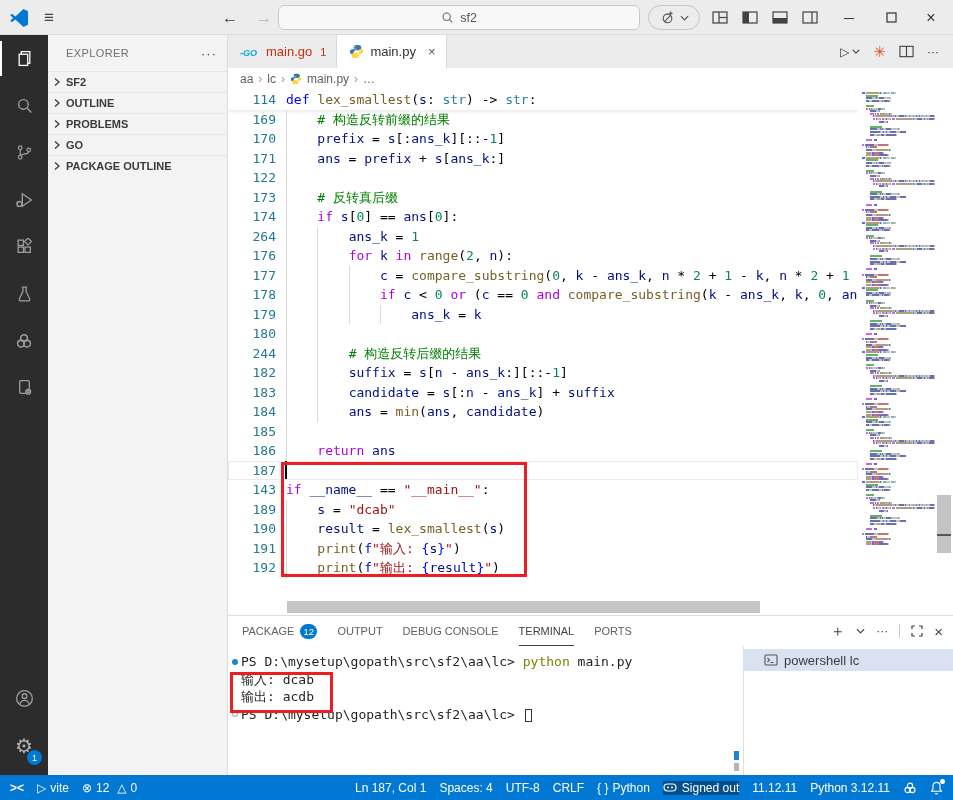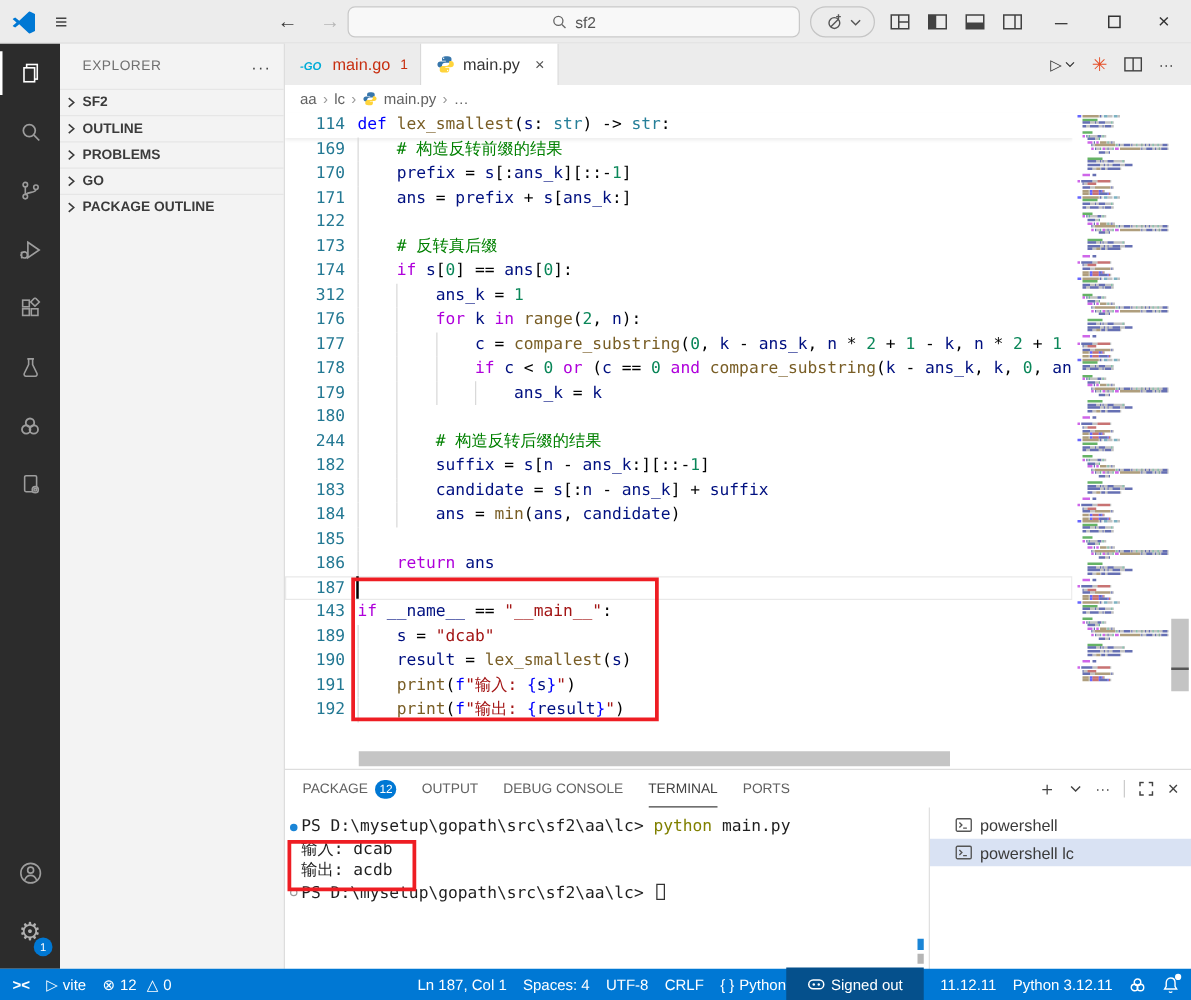--- a/index.html
+++ b/index.html
@@ -89,21 +89,21 @@
   .term-ruler-gray{position:absolute;right:4px;top:117px;width:5px;height:8px;background:#b5b5b5;}
   .term-list{width:209px;padding-top:3px;}
   .tl-row{height:22px;display:flex;align-items:center;gap:6px;padding-left:20px;font-size:13px;color:#3b3b3b;}
   .tl-row.selected{background:#d9e2f3;}
 
   
   .statusbar{position:absolute;left:0;top:775px;width:953px;height:25px;background:#0078d4;color:#fff;display:flex;align-items:center;padding:0 10px;font-size:12px;}
   .sb-item{display:flex;align-items:center;gap:4px;margin-right:13px;white-space:nowrap;}
   .sb-right{margin-left:auto;display:flex;align-items:center;}
   .sb-right .sb-item{margin-right:0;margin-left:13px;}
-  .sb-dark{background:#05508c;height:27px;padding:0 17px;display:flex;align-items:center;gap:5px;}
+  .sb-dark{background:#05508c;height:14px;padding:0 0;margin-left:13px;display:flex;align-items:center;gap:5px;}
   .bell-wrap{position:relative;}
   .bell-dot{position:absolute;right:-2px;top:-2px;width:5px;height:5px;border-radius:50%;background:#fff;}
 </style>
 </head>
 <body>
 
 <div class="titlebar">
   <span class="abs vscode-logo">
     <svg width="18" height="18" viewBox="0 0 100 100">
         <path fill="#0078d4" d="M75 0 30 42 12 28 0 34l18 16L0 66l12 6 18-14 45 42 25-12V12Z"></path>
@@ -321,21 +321,21 @@
 
   <div class="code-area">
     <div class="code-lines" id="code-lines">
         <div class="code-row sticky"><span class="ln">114</span><span class="code-text"><span style="color: rgb(0, 0, 255);">def</span><span style="color: rgb(0, 0, 0);"> </span><span style="color: rgb(121, 94, 38);">lex_smallest</span><span style="color: rgb(0, 0, 0);">(</span><span style="color: rgb(0, 16, 128);">s</span><span style="color: rgb(0, 0, 0);">:</span><span style="color: rgb(0, 0, 0);"> </span><span style="color: rgb(38, 127, 153);">str</span><span style="color: rgb(0, 0, 0);">) </span><span style="color: rgb(0, 0, 0);">-&gt;</span><span style="color: rgb(0, 0, 0);"> </span><span style="color: rgb(38, 127, 153);">str</span><span style="color: rgb(0, 0, 0);">:</span></span></div>
         <div class="code-row"><i class="guide" style="left: 58px;"></i><span class="ln">169</span><span class="code-text">    <span style="color: rgb(0, 128, 0);"># 构造反转前缀的结果</span></span></div>
         <div class="code-row"><i class="guide" style="left: 58px;"></i><span class="ln">170</span><span class="code-text">    <span style="color: rgb(0, 16, 128);">prefix</span><span style="color: rgb(0, 0, 0);"> = </span><span style="color: rgb(0, 16, 128);">s</span><span style="color: rgb(0, 0, 0);">[:</span><span style="color: rgb(0, 16, 128);">ans_k</span><span style="color: rgb(0, 0, 0);">][::-</span><span style="color: rgb(9, 134, 88);">1</span><span style="color: rgb(0, 0, 0);">]</span></span></div>
         <div class="code-row"><i class="guide" style="left: 58px;"></i><span class="ln">171</span><span class="code-text">    <span style="color: rgb(0, 16, 128);">ans</span><span style="color: rgb(0, 0, 0);"> = </span><span style="color: rgb(0, 16, 128);">prefix</span><span style="color: rgb(0, 0, 0);"> + </span><span style="color: rgb(0, 16, 128);">s</span><span style="color: rgb(0, 0, 0);">[</span><span style="color: rgb(0, 16, 128);">ans_k</span><span style="color: rgb(0, 0, 0);">:]</span></span></div>
         <div class="code-row"><i class="guide" style="left: 58px;"></i><span class="ln">122</span><span class="code-text"></span></div>
         <div class="code-row"><i class="guide" style="left: 58px;"></i><span class="ln">173</span><span class="code-text">    <span style="color: rgb(0, 128, 0);"># 反转真后缀</span></span></div>
         <div class="code-row"><i class="guide" style="left: 58px;"></i><span class="ln">174</span><span class="code-text">    <span style="color: rgb(175, 0, 219);">if</span><span style="color: rgb(0, 0, 0);"> </span><span style="color: rgb(0, 16, 128);">s</span><span style="color: rgb(0, 0, 0);">[</span><span style="color: rgb(9, 134, 88);">0</span><span style="color: rgb(0, 0, 0);">] == </span><span style="color: rgb(0, 16, 128);">ans</span><span style="color: rgb(0, 0, 0);">[</span><span style="color: rgb(9, 134, 88);">0</span><span style="color: rgb(0, 0, 0);">]:</span></span></div>
-        <div class="code-row"><i class="guide" style="left: 58px;"></i><i class="guide" style="left: 89.32px;"></i><span class="ln">312</span><span class="code-text">        <span style="color: rgb(0, 16, 128);">ans_k</span><span style="color: rgb(0, 0, 0);"> = </span><span style="color: rgb(9, 134, 88);">1</span></span></div>
+        <div class="code-row"><i class="guide" style="left: 58px;"></i><i class="guide" style="left: 89.32px;"></i><span class="ln">264</span><span class="code-text">        <span style="color: rgb(0, 16, 128);">ans_k</span><span style="color: rgb(0, 0, 0);"> = </span><span style="color: rgb(9, 134, 88);">1</span></span></div>
         <div class="code-row"><i class="guide" style="left: 58px;"></i><i class="guide" style="left: 89.32px;"></i><span class="ln">176</span><span class="code-text">        <span style="color: rgb(175, 0, 219);">for</span><span style="color: rgb(0, 0, 0);"> </span><span style="color: rgb(0, 16, 128);">k</span><span style="color: rgb(0, 0, 0);"> </span><span style="color: rgb(175, 0, 219);">in</span><span style="color: rgb(0, 0, 0);"> </span><span style="color: rgb(121, 94, 38);">range</span><span style="color: rgb(0, 0, 0);">(</span><span style="color: rgb(9, 134, 88);">2</span><span style="color: rgb(0, 0, 0);">, </span><span style="color: rgb(0, 16, 128);">n</span><span style="color: rgb(0, 0, 0);">):</span></span></div>
         <div class="code-row"><i class="guide" style="left: 58px;"></i><i class="guide" style="left: 89.32px;"></i><i class="guide" style="left: 120.64px;"></i><span class="ln">177</span><span class="code-text">            <span style="color: rgb(0, 16, 128);">c</span><span style="color: rgb(0, 0, 0);"> = </span><span style="color: rgb(121, 94, 38);">compare_substring</span><span style="color: rgb(0, 0, 0);">(</span><span style="color: rgb(9, 134, 88);">0</span><span style="color: rgb(0, 0, 0);">, </span><span style="color: rgb(0, 16, 128);">k</span><span style="color: rgb(0, 0, 0);"> - </span><span style="color: rgb(0, 16, 128);">ans_k</span><span style="color: rgb(0, 0, 0);">, </span><span style="color: rgb(0, 16, 128);">n</span><span style="color: rgb(0, 0, 0);"> * </span><span style="color: rgb(9, 134, 88);">2</span><span style="color: rgb(0, 0, 0);"> + </span><span style="color: rgb(9, 134, 88);">1</span><span style="color: rgb(0, 0, 0);"> - </span><span style="color: rgb(0, 16, 128);">k</span><span style="color: rgb(0, 0, 0);">, </span><span style="color: rgb(0, 16, 128);">n</span><span style="color: rgb(0, 0, 0);"> * </span><span style="color: rgb(9, 134, 88);">2</span><span style="color: rgb(0, 0, 0);"> + </span><span style="color: rgb(9, 134, 88);">1</span><span style="color: rgb(0, 0, 0);"> - </span></span></div>
         <div class="code-row"><i class="guide" style="left: 58px;"></i><i class="guide" style="left: 89.32px;"></i><i class="guide" style="left: 120.64px;"></i><span class="ln">178</span><span class="code-text">            <span style="color: rgb(175, 0, 219);">if</span><span style="color: rgb(0, 0, 0);"> </span><span style="color: rgb(0, 16, 128);">c</span><span style="color: rgb(0, 0, 0);"> &lt; </span><span style="color: rgb(9, 134, 88);">0</span><span style="color: rgb(0, 0, 0);"> </span><span style="color: rgb(175, 0, 219);">or</span><span style="color: rgb(0, 0, 0);"> (</span><span style="color: rgb(0, 16, 128);">c</span><span style="color: rgb(0, 0, 0);"> == </span><span style="color: rgb(9, 134, 88);">0</span><span style="color: rgb(0, 0, 0);"> </span><span style="color: rgb(175, 0, 219);">and</span><span style="color: rgb(0, 0, 0);"> </span><span style="color: rgb(121, 94, 38);">compare_substring</span><span style="color: rgb(0, 0, 0);">(</span><span style="color: rgb(0, 16, 128);">k</span><span style="color: rgb(0, 0, 0);"> - </span><span style="color: rgb(0, 16, 128);">ans_k</span><span style="color: rgb(0, 0, 0);">, </span><span style="color: rgb(0, 16, 128);">k</span><span style="color: rgb(0, 0, 0);">, </span><span style="color: rgb(9, 134, 88);">0</span><span style="color: rgb(0, 0, 0);">, </span><span style="color: rgb(0, 16, 128);">ans_k</span></span></div>
         <div class="code-row"><i class="guide" style="left: 58px;"></i><i class="guide" style="left: 89.32px;"></i><i class="guide" style="left: 120.64px;"></i><i class="guide" style="left: 151.96px;"></i><span class="ln">179</span><span class="code-text">                <span style="color: rgb(0, 16, 128);">ans_k</span><span style="color: rgb(0, 0, 0);"> = </span><span style="color: rgb(0, 16, 128);">k</span></span></div>
         <div class="code-row"><i class="guide" style="left: 58px;"></i><i class="guide" style="left: 89.32px;"></i><span class="ln">180</span><span class="code-text"></span></div>
         <div class="code-row"><i class="guide" style="left: 58px;"></i><i class="guide" style="left: 89.32px;"></i><span class="ln">244</span><span class="code-text">        <span style="color: rgb(0, 128, 0);"># 构造反转后缀的结果</span></span></div>
         <div class="code-row"><i class="guide" style="left: 58px;"></i><i class="guide" style="left: 89.32px;"></i><span class="ln">182</span><span class="code-text">        <span style="color: rgb(0, 16, 128);">suffix</span><span style="color: rgb(0, 0, 0);"> = </span><span style="color: rgb(0, 16, 128);">s</span><span style="color: rgb(0, 0, 0);">[</span><span style="color: rgb(0, 16, 128);">n</span><span style="color: rgb(0, 0, 0);"> - </span><span style="color: rgb(0, 16, 128);">ans_k</span><span style="color: rgb(0, 0, 0);">:][::-</span><span style="color: rgb(9, 134, 88);">1</span><span style="color: rgb(0, 0, 0);">]</span></span></div>
         <div class="code-row"><i class="guide" style="left: 58px;"></i><i class="guide" style="left: 89.32px;"></i><span class="ln">183</span><span class="code-text">        <span style="color: rgb(0, 16, 128);">candidate</span><span style="color: rgb(0, 0, 0);"> = </span><span style="color: rgb(0, 16, 128);">s</span><span style="color: rgb(0, 0, 0);">[:</span><span style="color: rgb(0, 16, 128);">n</span><span style="color: rgb(0, 0, 0);"> - </span><span style="color: rgb(0, 16, 128);">ans_k</span><span style="color: rgb(0, 0, 0);">] + </span><span style="color: rgb(0, 16, 128);">suffix</span></span></div>
         <div class="code-row"><i class="guide" style="left: 58px;"></i><i class="guide" style="left: 89.32px;"></i><span class="ln">184</span><span class="code-text">        <span style="color: rgb(0, 16, 128);">ans</span><span style="color: rgb(0, 0, 0);"> = </span><span style="color: rgb(121, 94, 38);">min</span><span style="color: rgb(0, 0, 0);">(</span><span style="color: rgb(0, 16, 128);">ans</span><span style="color: rgb(0, 0, 0);">, </span><span style="color: rgb(0, 16, 128);">candidate</span><span style="color: rgb(0, 0, 0);">)</span></span></div>
         <div class="code-row"><i class="guide" style="left: 58px;"></i><span class="ln">185</span><span class="code-text"></span></div>
@@ -2143,27 +2143,20 @@
       <div class="terminal" id="terminal">
         <div class="term-row"><span class="term-dec"><span class="dec-dot"></span></span><span><span>PS D:\mysetup\gopath\src\sf2\aa\lc&gt; </span><span style="color: rgb(128, 128, 0);">python</span><span> main.py</span></span></div>
           <div class="term-row"><span class="term-dec"></span><span><span>输入: dcab</span></span></div>
           <div class="term-row"><span class="term-dec"></span><span><span>输出: acdb</span></span></div>
           <div class="term-row"><span class="term-dec"><span class="dec-circle"></span></span><span><span>PS D:\mysetup\gopath\src\sf2\aa\lc&gt; </span><span class="term-cursor"></span></span></div>
           <div class="anno-box anno-term"></div>
         <span class="term-ruler-blue"></span>
         <span class="term-ruler-gray"></span>
       </div>
       <div class="term-list">
-        <div class="tl-row">
-          <svg width="14" height="12" viewBox="0 0 14 12">
-              <rect x="1" y="1" width="12" height="10" rx="1" fill="none" stroke="#555" stroke-width="1.1"></rect>
-              <path d="M3.5 4l2 2-2 2M6.5 8.5h3" stroke="#555" stroke-width="1.1" fill="none"></path>
-            </svg>
-          <span>powershell</span>
-        </div>
         <div class="tl-row selected">
           <svg width="14" height="12" viewBox="0 0 14 12">
               <rect x="1" y="1" width="12" height="10" rx="1" fill="none" stroke="#555" stroke-width="1.1"></rect>
               <path d="M3.5 4l2 2-2 2M6.5 8.5h3" stroke="#555" stroke-width="1.1" fill="none"></path>
             </svg>
           <span>powershell lc</span>
         </div>
       </div>
     </div>
   </div>

